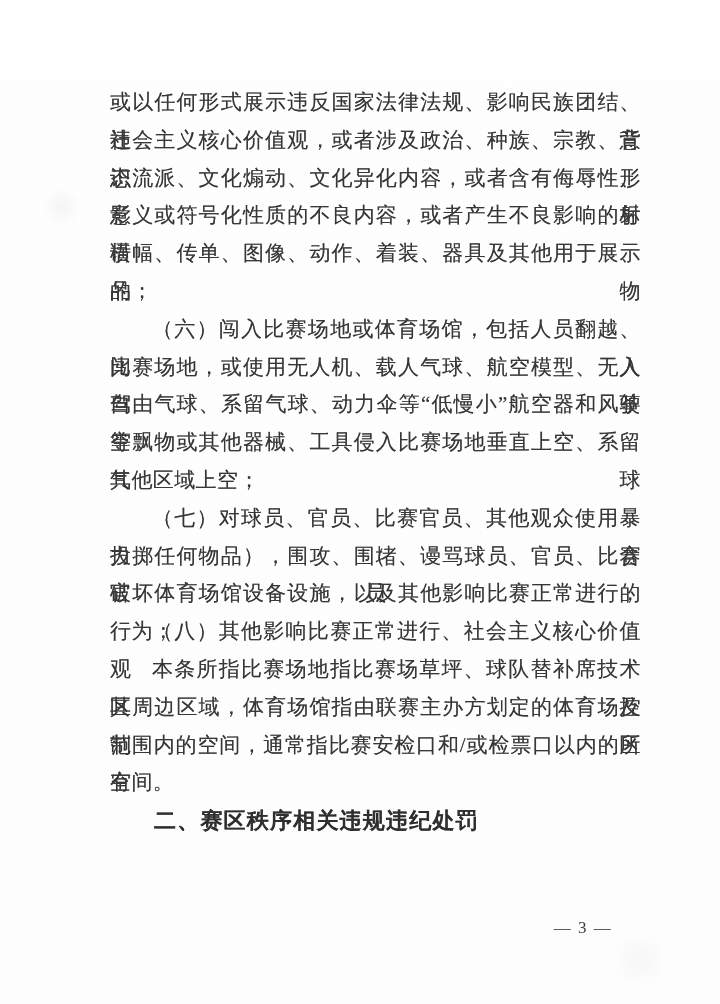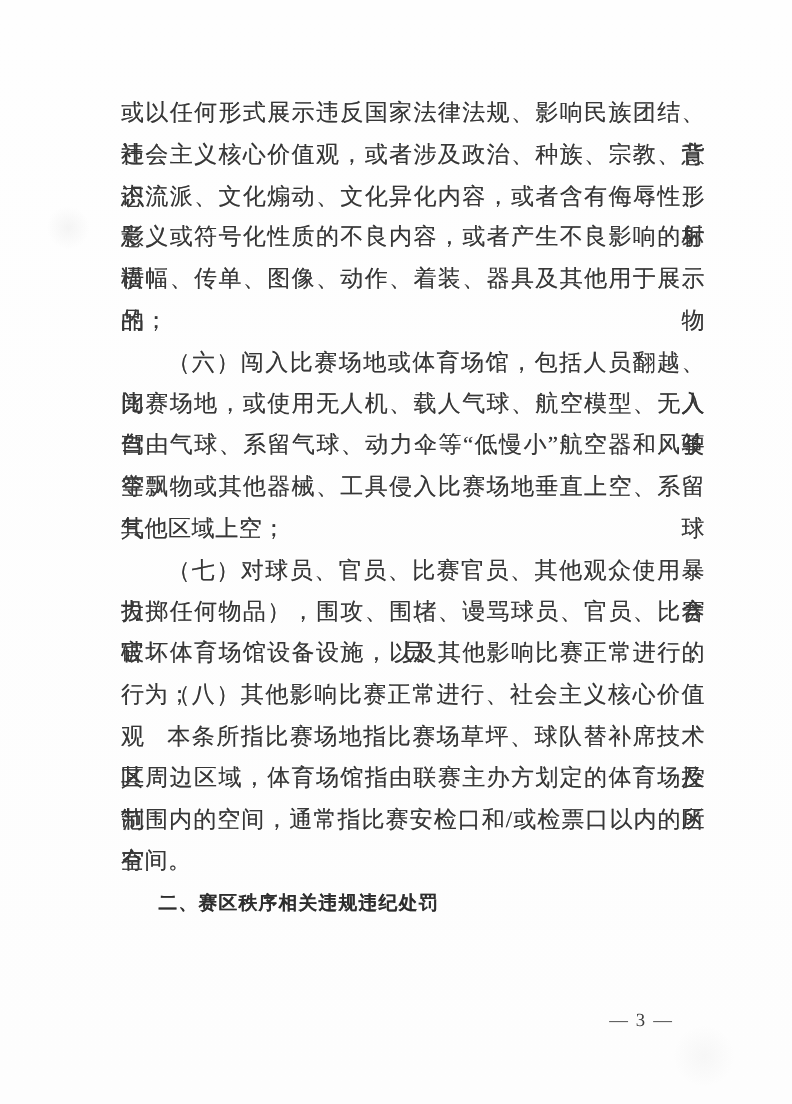--- a/index.html
+++ b/index.html
@@ -41,21 +41,21 @@
   }
   .line.indent {
     text-indent: 2em;
   }
   .line.end {
     text-align-last: left;
   }
   .heading {
     font-family: Liberation Sans, sans-serif;
     font-weight: 700;
-    font-size: 17px;
+    font-size: 22px;
     height: 37.8px;
     line-height: 37.8px;
     text-indent: 2em;
     letter-spacing: 1.2px;
     color: #2e2e2e;
     text-shadow: 0 0 0.6px rgba(46,46,46,0.6);
   }
   .page-number {
     position: absolute;
     top: 917px;

